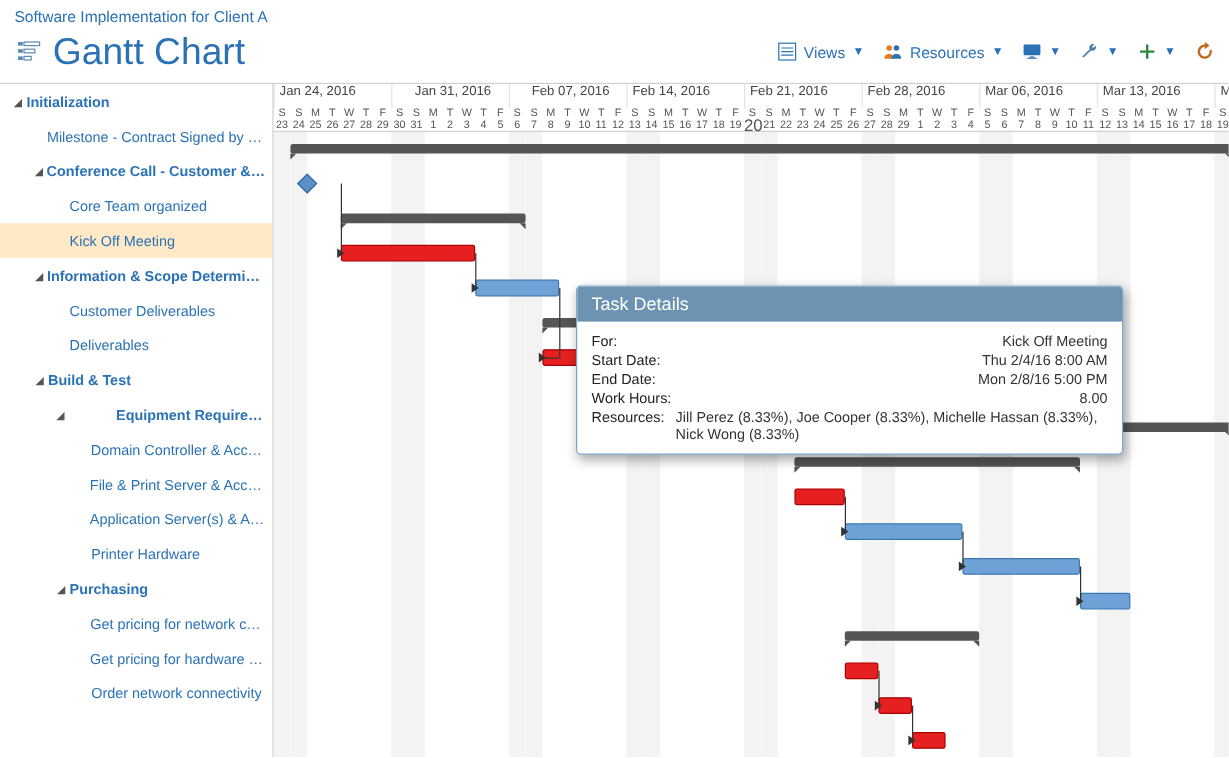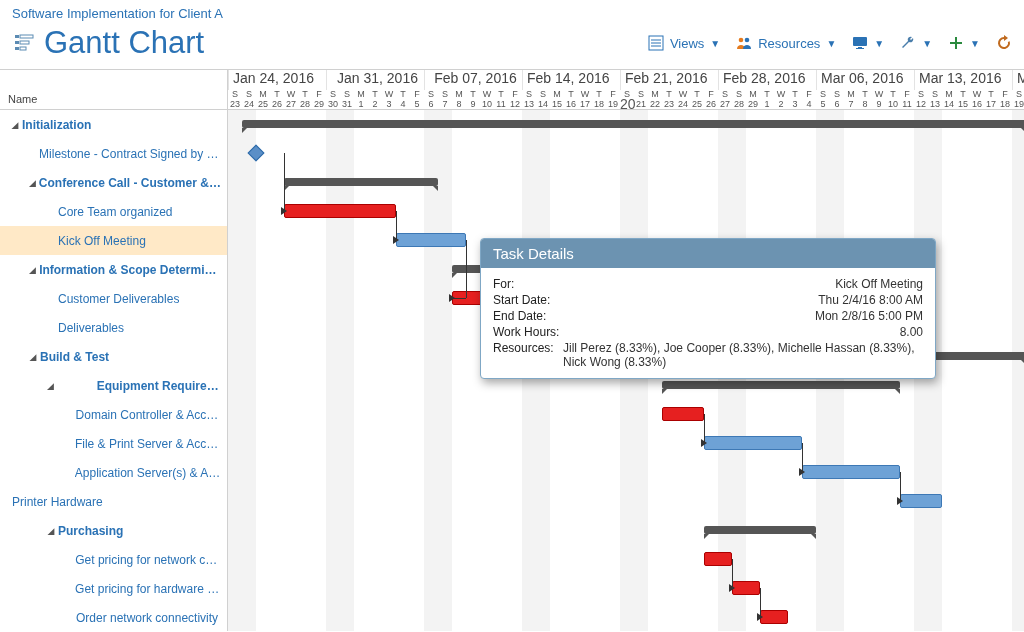--- a/index.html
+++ b/index.html
@@ -23,21 +23,21 @@
   .task-tree { }
   .tree-row { height:29px; display:flex; align-items:center; padding-right:4px; white-space:nowrap; overflow:hidden; text-overflow:ellipsis; color:#2a72b5; font-size:12px; }
   .tree-row.sel { background:#ffe9c7; }
   .toggle { width:10px; display:inline-block; text-align:center; color:#555; font-size:9px; margin-right:2px; }
   .tree-label { overflow:hidden; text-overflow:ellipsis; }
 
   .right-pane { flex:1; position:relative; overflow:hidden; }
   .timeline-header { height:40px; border-bottom:1px solid #d0d0d0; position:relative; }
   .week-row { position:absolute; top:0; left:0; right:0; height:20px; }
   .day-row  { position:absolute; top:20px; left:0; right:0; height:20px; }
-  .week-cell { position:absolute; top:0; height:20px; font-size:14px; color:#444; padding-left:4px; border-left:1px solid #e3e3e3; }
+  .week-cell { position:absolute; top:0; height:20px; font-size:11px; color:#444; padding-left:4px; border-left:1px solid #e3e3e3; }
   .grid-body { position:absolute; top:40px; left:0; right:0; bottom:0; }
   .weekend { position:absolute; top:0; bottom:0; background:#f3f3f3; }
 
   
   .bar { position:absolute; height:14px; border-radius:2px; }
   .bar.summary { height:8px; background:#555; }
   .bar.summary::before, .bar.summary::after {
     content:""; position:absolute; top:8px; width:0; height:0;
     border-top:5px solid #555;
   }
@@ -132,21 +132,20 @@
         <svg viewBox="0 0 16 16">
             <path d="M8 2a6 6 0 1 0 5.7 4.2l-1.8.7A4 4 0 1 1 8 4v2l4-3-4-3v2z" fill="#c06a1e"></path>
           </svg>
       </span>
     </div>
   </div>
 </div>
 
 <div class="main">
   <div class="left-pane">
-    <div class="left-header">Name</div>
     <div class="task-tree" id="task-tree">
         <div class="tree-row" style="padding-left: 10px;">
           <span class="toggle">◢</span>
           <span class="tree-label" style="font-weight: 600;">Initialization</span>
         </div>
         <div class="tree-row" style="padding-left: 28px;">
           <span class="toggle">&nbsp;</span>
           <span class="tree-label">Milestone - Contract Signed by Cust...</span>
         </div>
         <div class="tree-row" style="padding-left: 28px;">
@@ -186,21 +185,21 @@
           <span class="tree-label">Domain Controller &amp; Acces...</span>
         </div>
         <div class="tree-row" style="padding-left: 64px;">
           <span class="toggle">&nbsp;</span>
           <span class="tree-label">File &amp; Print Server &amp; Accesso...</span>
         </div>
         <div class="tree-row" style="padding-left: 64px;">
           <span class="toggle">&nbsp;</span>
           <span class="tree-label">Application Server(s) &amp; Acces...</span>
         </div>
-        <div class="tree-row" style=" text-align: right;">
+        <div class="tree-row" style="padding-left: 64px; text-align: right;">
           <span class="toggle">&nbsp;</span>
           <span class="tree-label">Printer Hardware</span>
         </div>
         <div class="tree-row" style="padding-left: 46px;">
           <span class="toggle">◢</span>
           <span class="tree-label" style="font-weight: 600;">Purchasing</span>
         </div>
         <div class="tree-row" style="padding-left: 64px;">
           <span class="toggle">&nbsp;</span>
           <span class="tree-label">Get pricing for network conn...</span>

